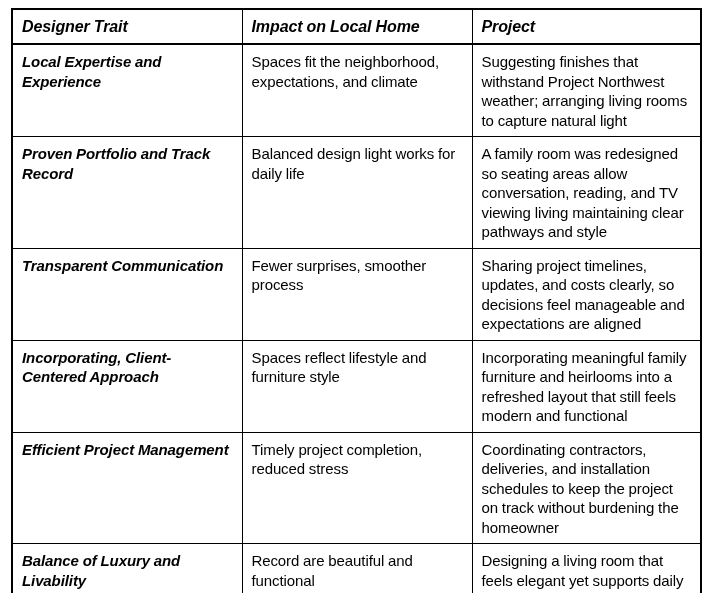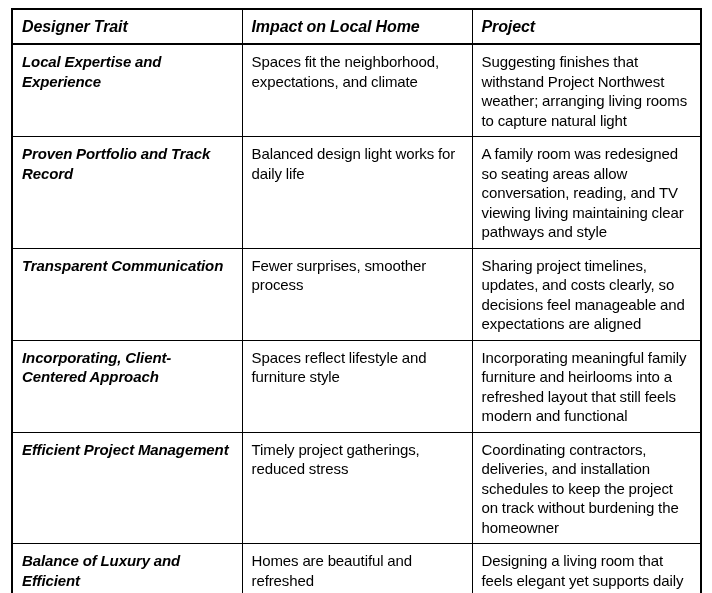--- a/index.html
+++ b/index.html
@@ -159,33 +159,33 @@
         <td class="example-cell">
           <span class="cell-text">Incorporating meaningful family furniture and heirlooms into a refreshed layout that still feels modern and functional</span>
         </td>
       </tr>
 
       <tr class="row-h-95">
         <td class="trait-cell">
           <span class="cell-text">Efficient Project Management</span>
         </td>
         <td class="impact-cell">
-          <span class="cell-text">Timely project gatherings, reduced stress</span>
+          <span class="cell-text">Timely project completion, reduced stress</span>
         </td>
         <td class="example-cell">
           <span class="cell-text">Coordinating contractors, deliveries, and installation schedules to keep the project on track without burdening the homeowner</span>
         </td>
       </tr>
 
       <tr class="row-h-84b">
         <td class="trait-cell">
-          <span class="cell-text">Balance of Luxury and Efficient</span>
+          <span class="cell-text">Balance of Luxury and Livability</span>
         </td>
         <td class="impact-cell">
-          <span class="cell-text">Homes are beautiful and refreshed</span>
+          <span class="cell-text">Record are beautiful and functional</span>
         </td>
         <td class="example-cell">
           <span class="cell-text">Designing a living room that feels elegant yet supports daily routines like family gatherings or working from home</span>
         </td>
       </tr>
 
     </tbody>
   </table>
 
 </div>

